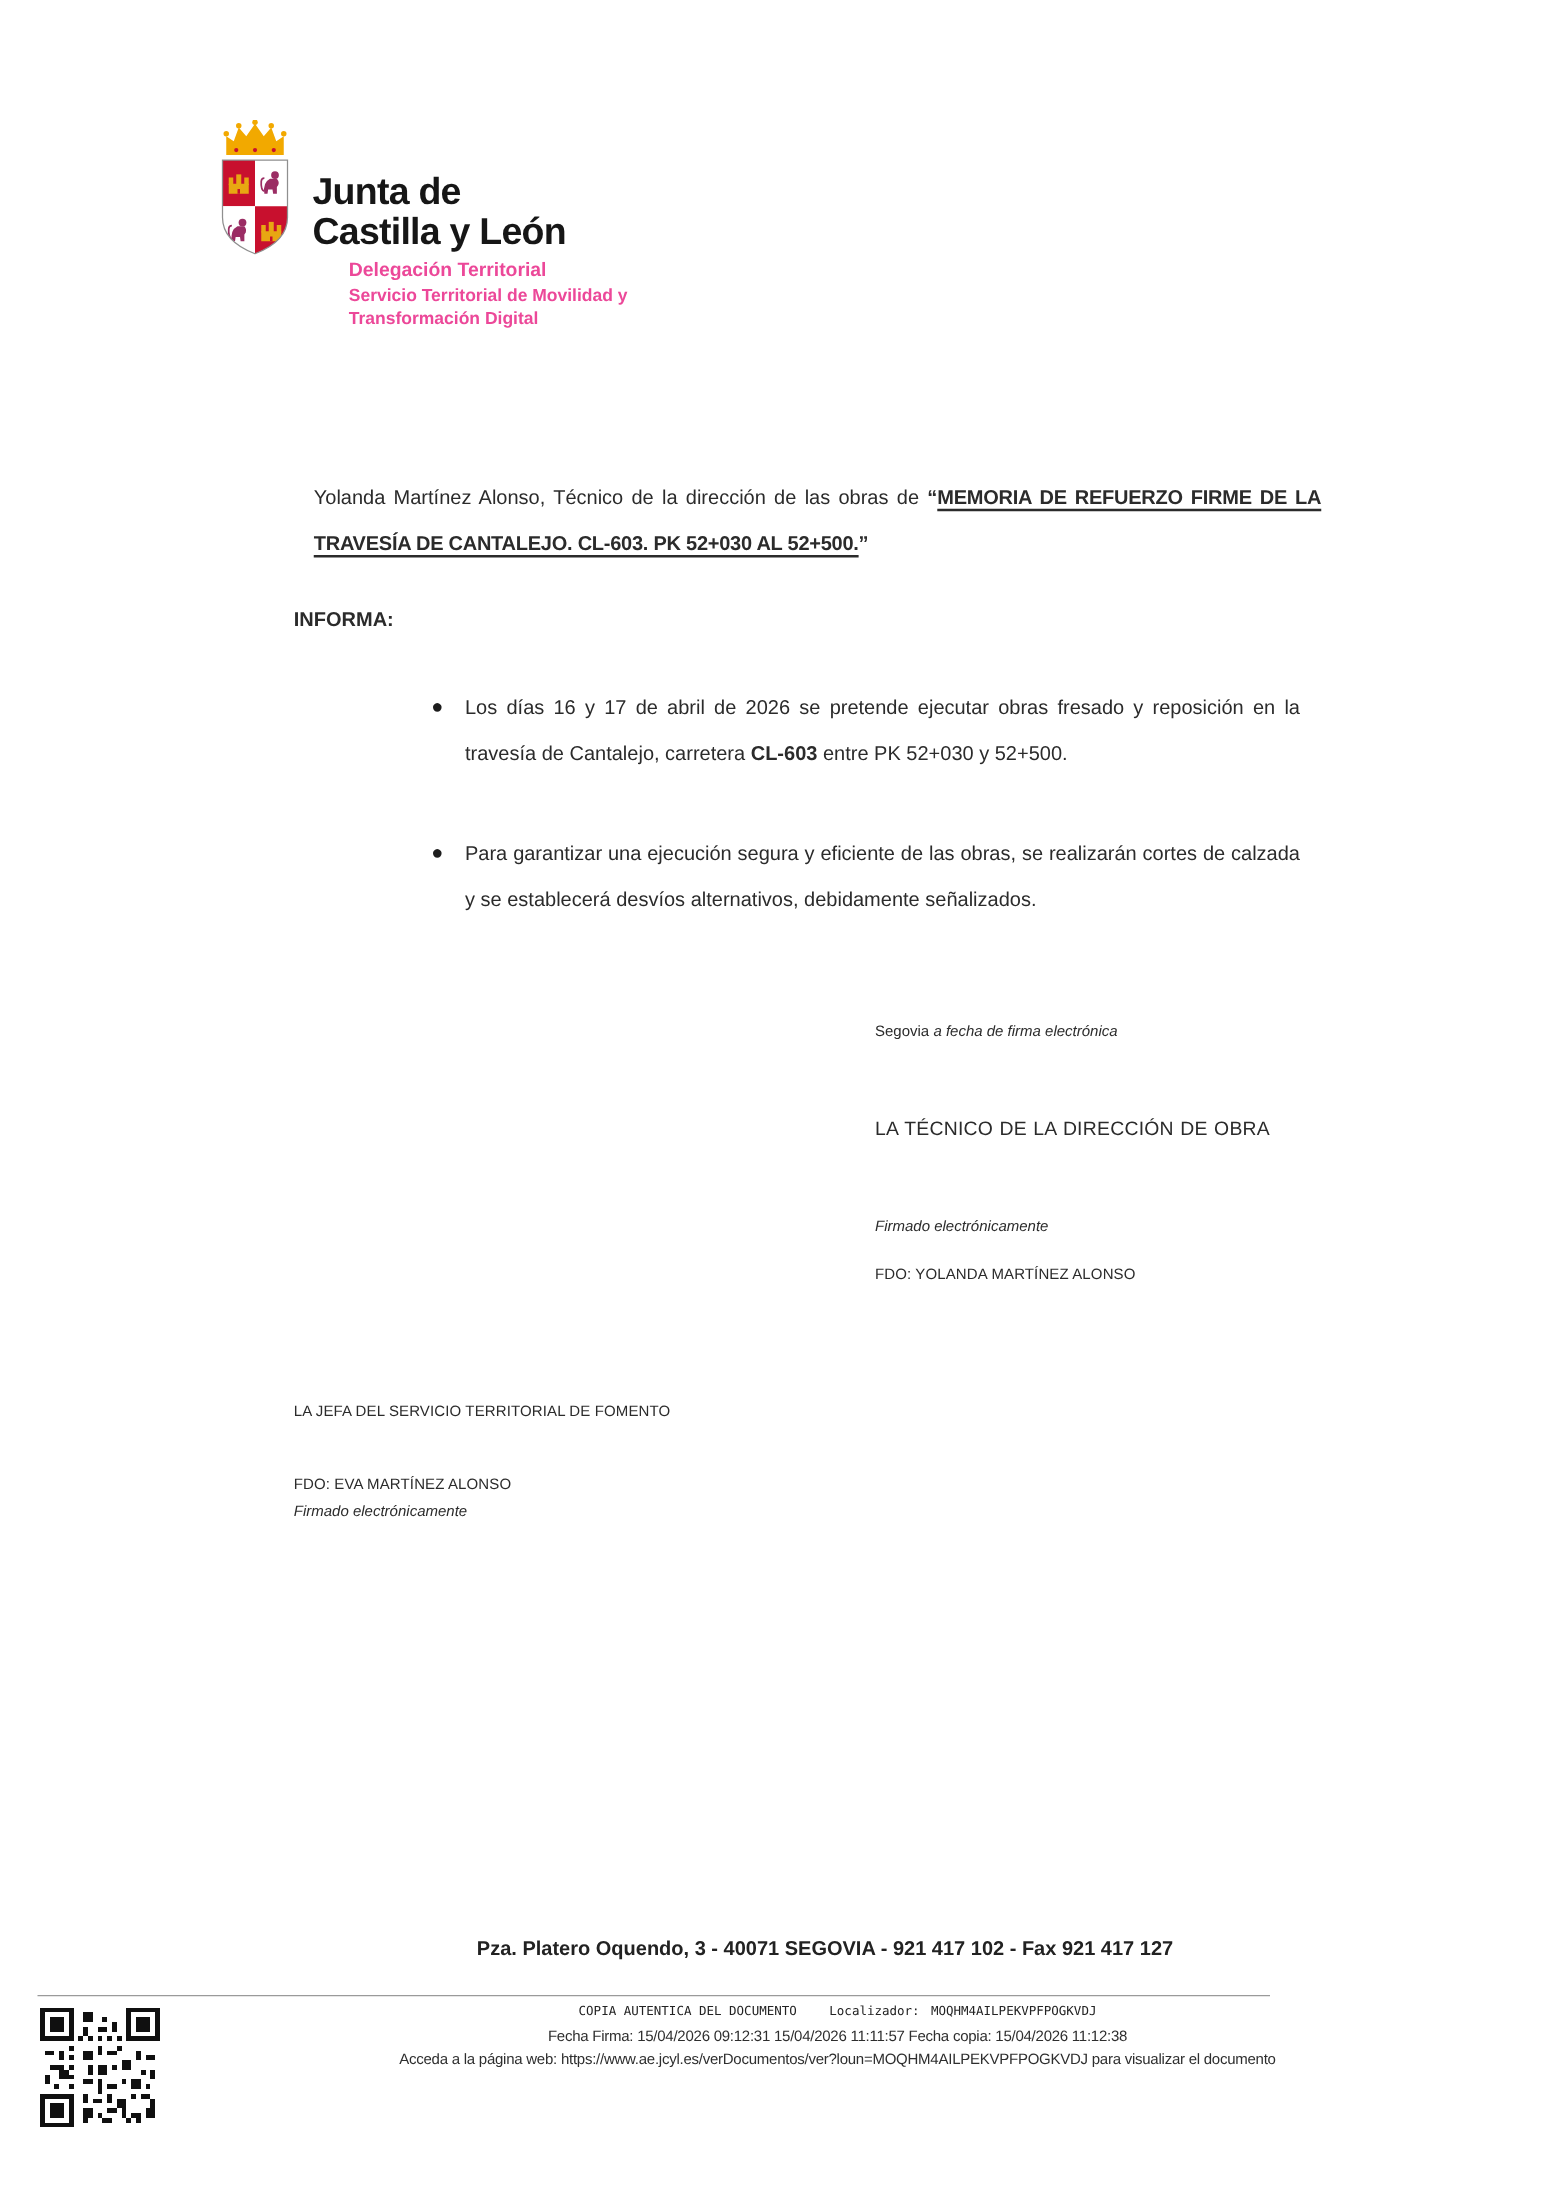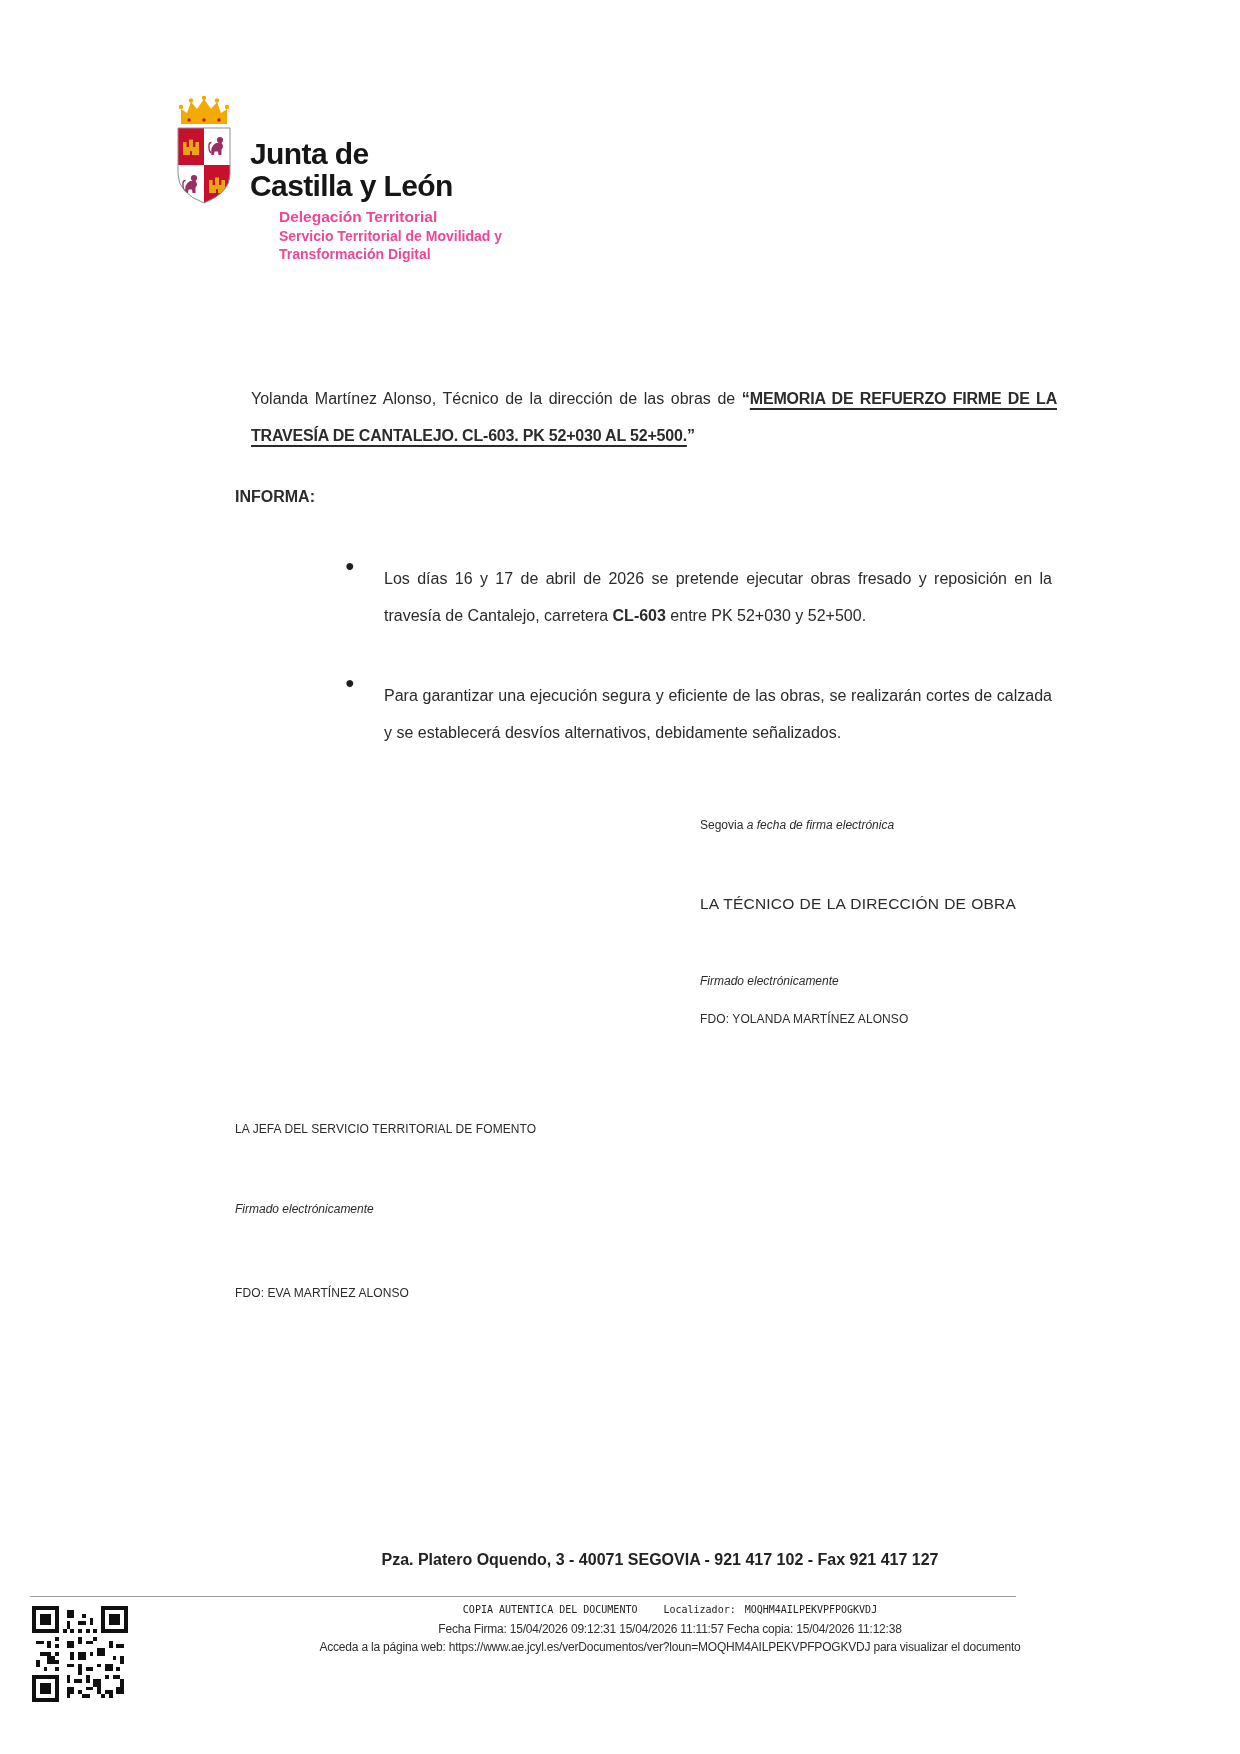--- a/index.html
+++ b/index.html
@@ -26,21 +26,21 @@
   .para{
     left:235px;top:364px;width:806px;font-size:16px;line-height:37px;
     text-align:justify;margin:16px;
   }
   .para b.t{
     text-decoration:underline;text-decoration-thickness:1.8px;text-underline-offset:4px;
     letter-spacing:-0.2px;
   }
   .informa{left:235px;top:488px;font-size:16px;font-weight:700;text-align:center;}
   .bullet-text{
-    font-size:16px;line-height:37px;text-align:justify;margin:12px;width:668px;
+    font-size:16px;line-height:37px;text-align:justify;margin:0;width:668px;
   }
   .dot{font-size:16px;color:#1d1d1d;}
 
   
   .sig{font-size:12px;}
   .italic{font-style:italic;}
   .role-r{
     width:316px;font-size:15.5px;text-align:justify;text-align-last:justify;
     letter-spacing:0.2px;
   }
@@ -138,21 +138,21 @@
 <div class="abs role-r" style="left:700px;top:895px;">LA TÉCNICO DE LA DIRECCIÓN DE OBRA</div>
 
 <div class="abs sig italic" style="left:700px;top:974px;">Firmado electrónicamente</div>
 
 <div class="abs sig upper" style="left:700px;top:1012px;">FDO: YOLANDA MARTÍNEZ ALONSO</div>
 
 <div class="abs sig upper" style="left:235px;top:1122px;">LA JEFA DEL SERVICIO TERRITORIAL DE FOMENTO</div>
 
 <div class="abs sig italic" style="left:235px;top:1202px;">Firmado electrónicamente</div>
 
-<div class="abs sig upper" style="left:235px;top:1286px;">FDO: EVA MARTÍNEZ ALONSO</div>
+<div class="abs sig upper" style="left:235px;top:1180px;">FDO: EVA MARTÍNEZ ALONSO</div>
 
 <div class="abs address">Pza. Platero Oquendo, 3 - 40071 SEGOVIA - 921 417 102 - Fax 921 417 127</div>
 
 <div class="abs sep"></div>
 
 <div class="abs qr">
   <svg width="98" height="96" viewBox="0 0 25 25" shape-rendering="crispEdges" xmlns="http://www.w3.org/2000/svg">
     <g fill="#101010">
       <rect x="0" y="0" width="7" height="7"></rect>
         <rect x="18" y="0" width="7" height="7"></rect>

